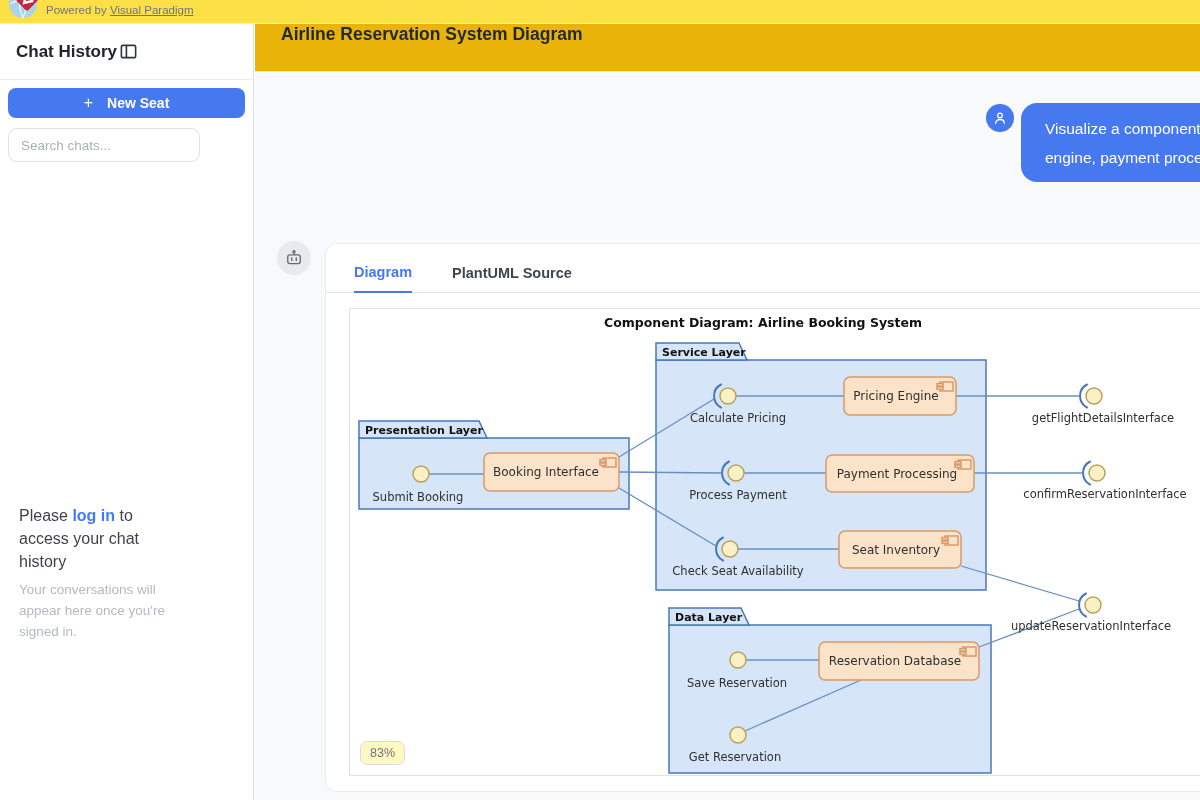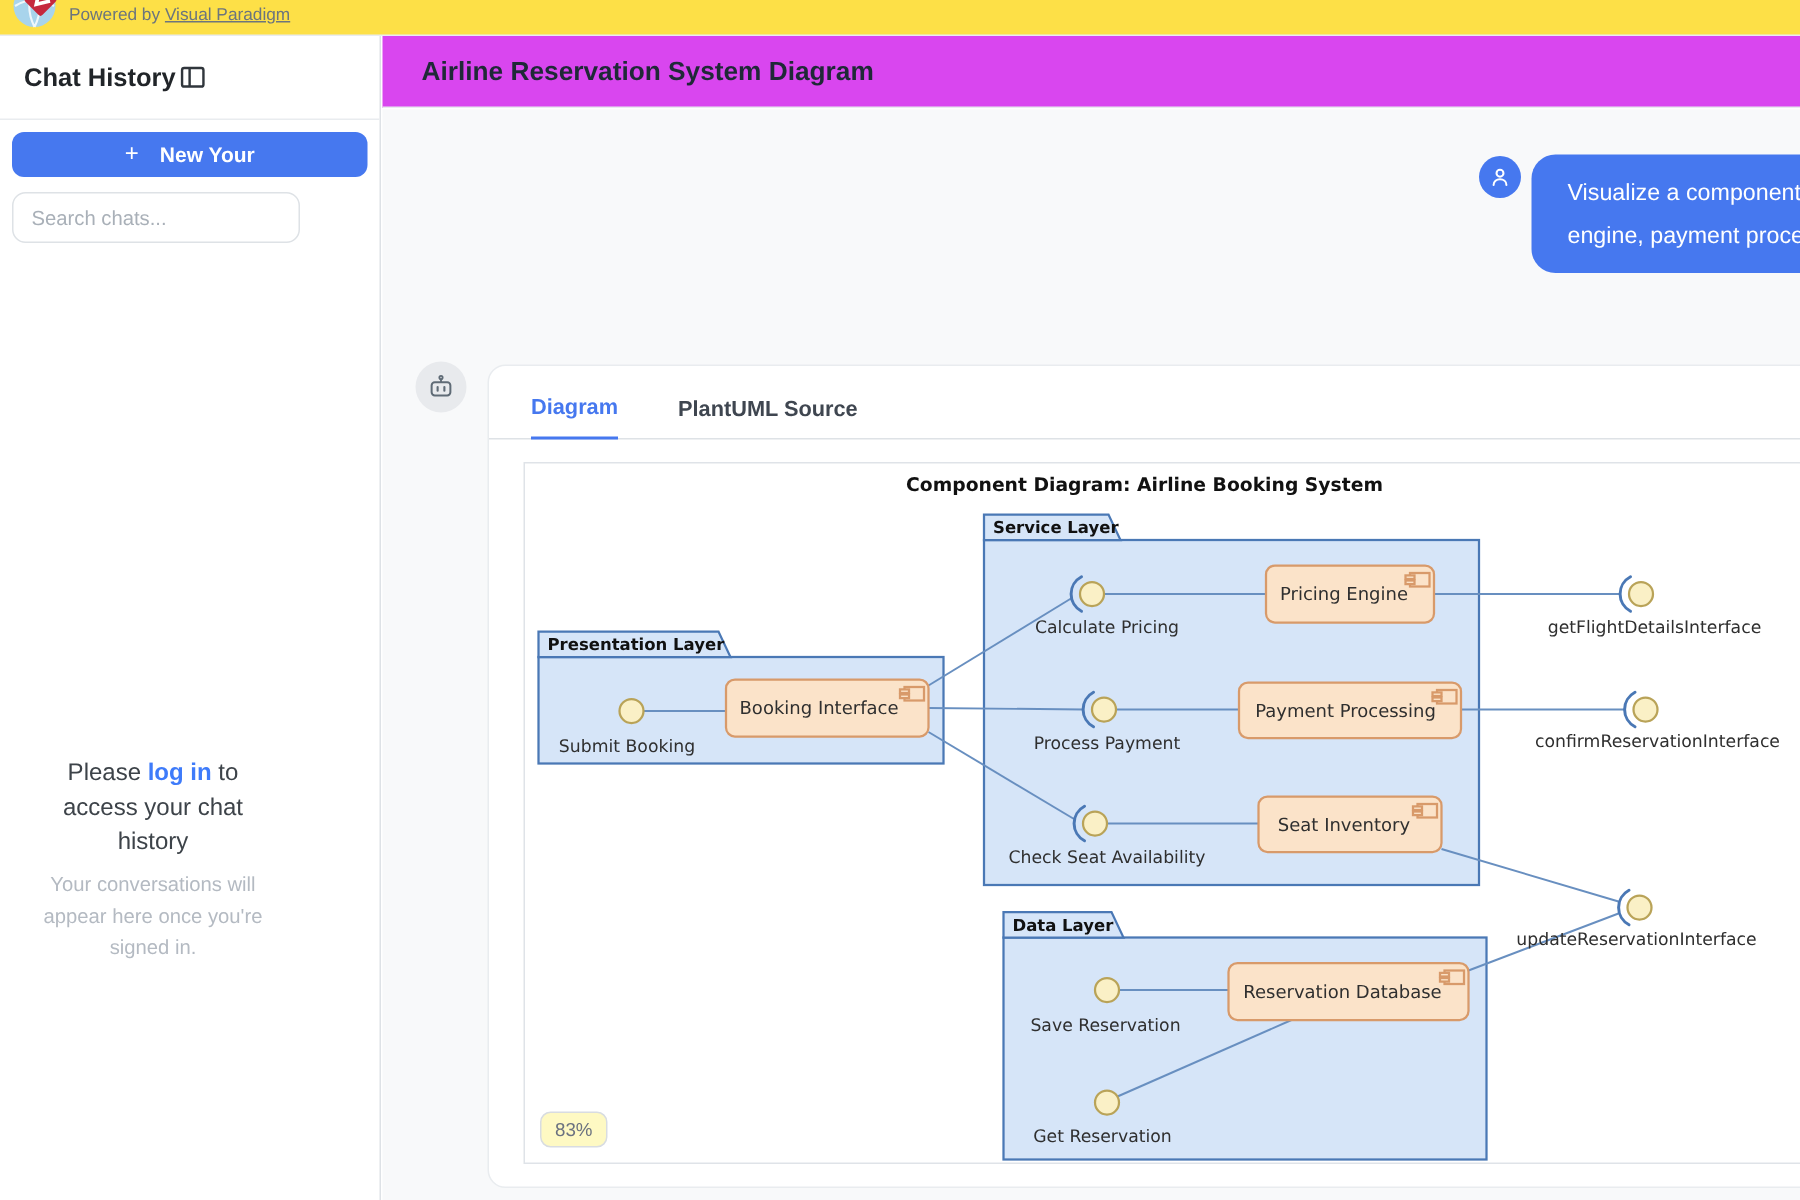--- a/index.html
+++ b/index.html
@@ -23,28 +23,28 @@
   .panel-toggle { width:22px; height:22px; display:flex; align-items:center; justify-content:center; cursor:pointer; }
   .new-chat-btn { position:absolute; left:8px; top:64px; width:237px; height:30px;
                   background:var(--accent-blue); color:#fff; border:none; border-radius:8px;
                   font-size:14px; font-weight:600; display:flex; align-items:center; justify-content:center;
                   gap:14px; cursor:pointer; font-family:inherit; }
   .new-chat-plus { font-size:16px; font-weight:400; }
   .search-input { position:absolute; left:8px; top:104px; width:192px; height:34px;
                   border:1px solid #dee2e6; border-radius:9px; padding:0 12px; font-size:13.5px;
                   color:#a16207; font-family:inherit; outline:none; }
   .search-input::placeholder { color:#a9b0b8; }
-  .login-block { position:absolute; left:0; top:480px; width:204px; padding:0 19px; text-align:center; }
+  .login-block { position:absolute; left:0; top:480px; width:204px; padding:0 19px; text-align:left; }
   .login-line { font-size:16px; color:#3d4349; line-height:23px; }
   .login-line a { color:#3e7bfa; font-weight:600; text-decoration:none; cursor:pointer; }
   .login-note { margin-top:6px; font-size:13.5px; color:#b4bac2; line-height:21px; }
 
   
   .main-titlebar { position:absolute; left:255px; top:24px; width:945px; height:48px;
-                   background:#d946ef; border-bottom:1px solid #e9ecef; display:flex; align-items:center; }
+                   background:#eab308; border-bottom:1px solid #e9ecef; display:flex; }
   .page-title { margin-left:26px; font-size:17.5px; font-weight:bold; color:#1f2937; }
   .chat-area { position:absolute; left:255px; top:73px; width:945px; height:727px;
                background:#f8f9fa; overflow:hidden; }
 
   .user-avatar { position:absolute; left:731px; top:31px; width:28px; height:28px; border-radius:50%;
                  background:var(--accent-blue); display:flex; align-items:center; justify-content:center; }
   .user-bubble { position:absolute; left:766px; top:30px; width:470px; height:79px;
                  background:var(--accent-blue); border-radius:16px; color:#fff;
                  padding:11px 24px; font-size:15.5px; line-height:29px; white-space:nowrap; overflow:hidden; }
 
@@ -96,21 +96,21 @@
     <div class="sidebar-title">Chat History</div>
     <div class="panel-toggle">
       <svg width="19" height="19" viewBox="0 0 20 20">
         <rect x="2.5" y="3.5" width="15" height="13" rx="1.5" fill="none" stroke="#30363c" stroke-width="1.7"></rect>
         <line x1="7.8" y1="3.5" x2="7.8" y2="16.5" stroke="#30363c" stroke-width="1.7"></line>
       </svg>
     </div>
   </div>
   <button class="new-chat-btn">
     <span class="new-chat-plus">+</span>
-    <span>New Your</span>
+    <span>New Seat</span>
   </button>
   <input class="search-input" type="text" placeholder="Search chats..." style="">
   <div class="login-block">
     <div class="login-line"><span>Please </span><a>log in</a><span> to access your chat history</span></div>
     <div class="login-note">Your conversations will appear here once you're signed in.</div>
   </div>
 </div>
 
 <div class="main-titlebar">
   <div class="page-title">Airline Reservation System Diagram</div>

